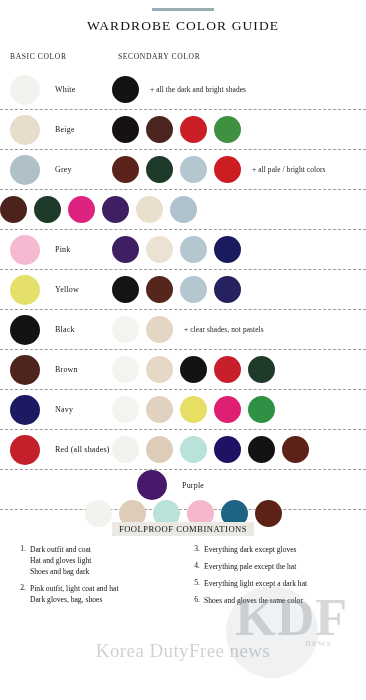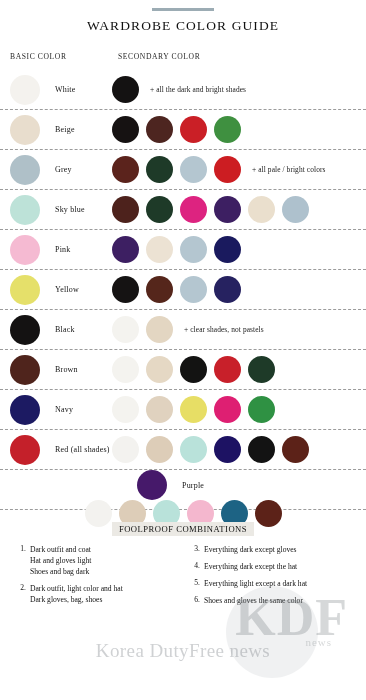--- a/index.html
+++ b/index.html
@@ -235,24 +235,20 @@
       </div>
       <div class="sec-cell">
         <span class="swatch sec" style="background: rgb(91, 35, 28);"></span>
         <span class="swatch sec" style="background: rgb(30, 58, 40);"></span>
         <span class="swatch sec" style="background: rgb(180, 198, 208);"></span>
         <span class="swatch sec" style="background: rgb(204, 29, 34);"></span>
         <span class="note">+ all pale / bright colors</span>
       </div>
     </div>
     <div class="row">
-      <div class="basic-cell">
-        <span class="swatch basic" style="background: rgb(189, 226, 216);"></span>
-        <span class="basic-label">Sky blue</span>
-      </div>
       <div class="sec-cell">
         <span class="swatch sec" style="background: rgb(77, 34, 28);"></span>
         <span class="swatch sec" style="background: rgb(30, 58, 40);"></span>
         <span class="swatch sec" style="background: rgb(221, 35, 128);"></span>
         <span class="swatch sec" style="background: rgb(61, 31, 98);"></span>
         <span class="swatch sec" style="background: rgb(234, 223, 205);"></span>
         <span class="swatch sec" style="background: rgb(174, 193, 205);"></span>
       </div>
     </div>
     <div class="row">
@@ -356,36 +352,36 @@
           <div class="combo-num">1.</div>
           <div class="combo-lines">
             <div class="combo-line">Dark outfit and coat</div>
             <div class="combo-line">Hat and gloves light</div>
             <div class="combo-line">Shoes and bag dark</div>
           </div>
         </div>
         <div class="combo-item">
           <div class="combo-num">2.</div>
           <div class="combo-lines">
-            <div class="combo-line">Dark outfit, light color and hat</div>
+            <div class="combo-line">Pink outfit, light coat and hat</div>
             <div class="combo-line">Dark gloves, bag, shoes</div>
           </div>
         </div>
       </div>
     <div class="combo-col right" id="combo-right">
         <div class="combo-item">
           <div class="combo-num">3.</div>
           <div class="combo-lines">
             <div class="combo-line">Everything dark except gloves</div>
           </div>
         </div>
         <div class="combo-item">
           <div class="combo-num">4.</div>
           <div class="combo-lines">
-            <div class="combo-line">Everything dark except the hat</div>
+            <div class="combo-line">Everything pale except the hat</div>
           </div>
         </div>
         <div class="combo-item">
           <div class="combo-num">5.</div>
           <div class="combo-lines">
             <div class="combo-line">Everything light except a dark hat</div>
           </div>
         </div>
         <div class="combo-item">
           <div class="combo-num">6.</div>

